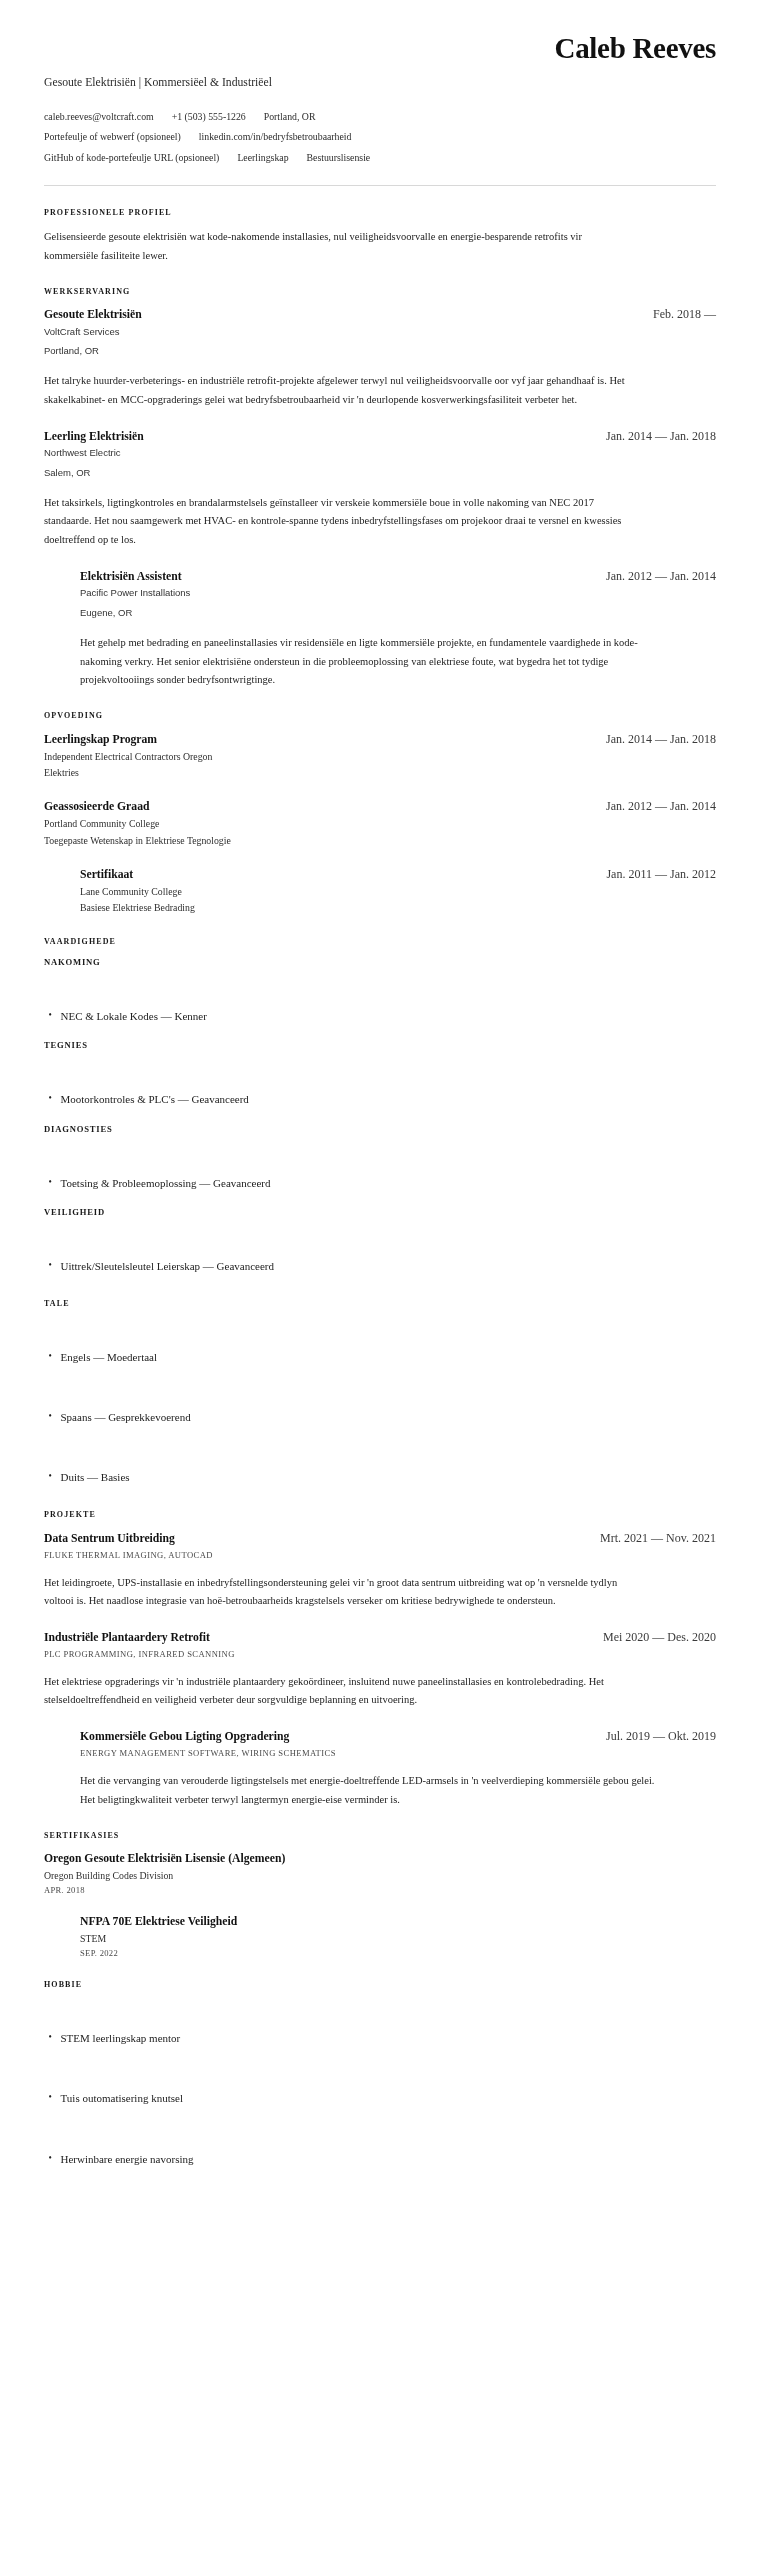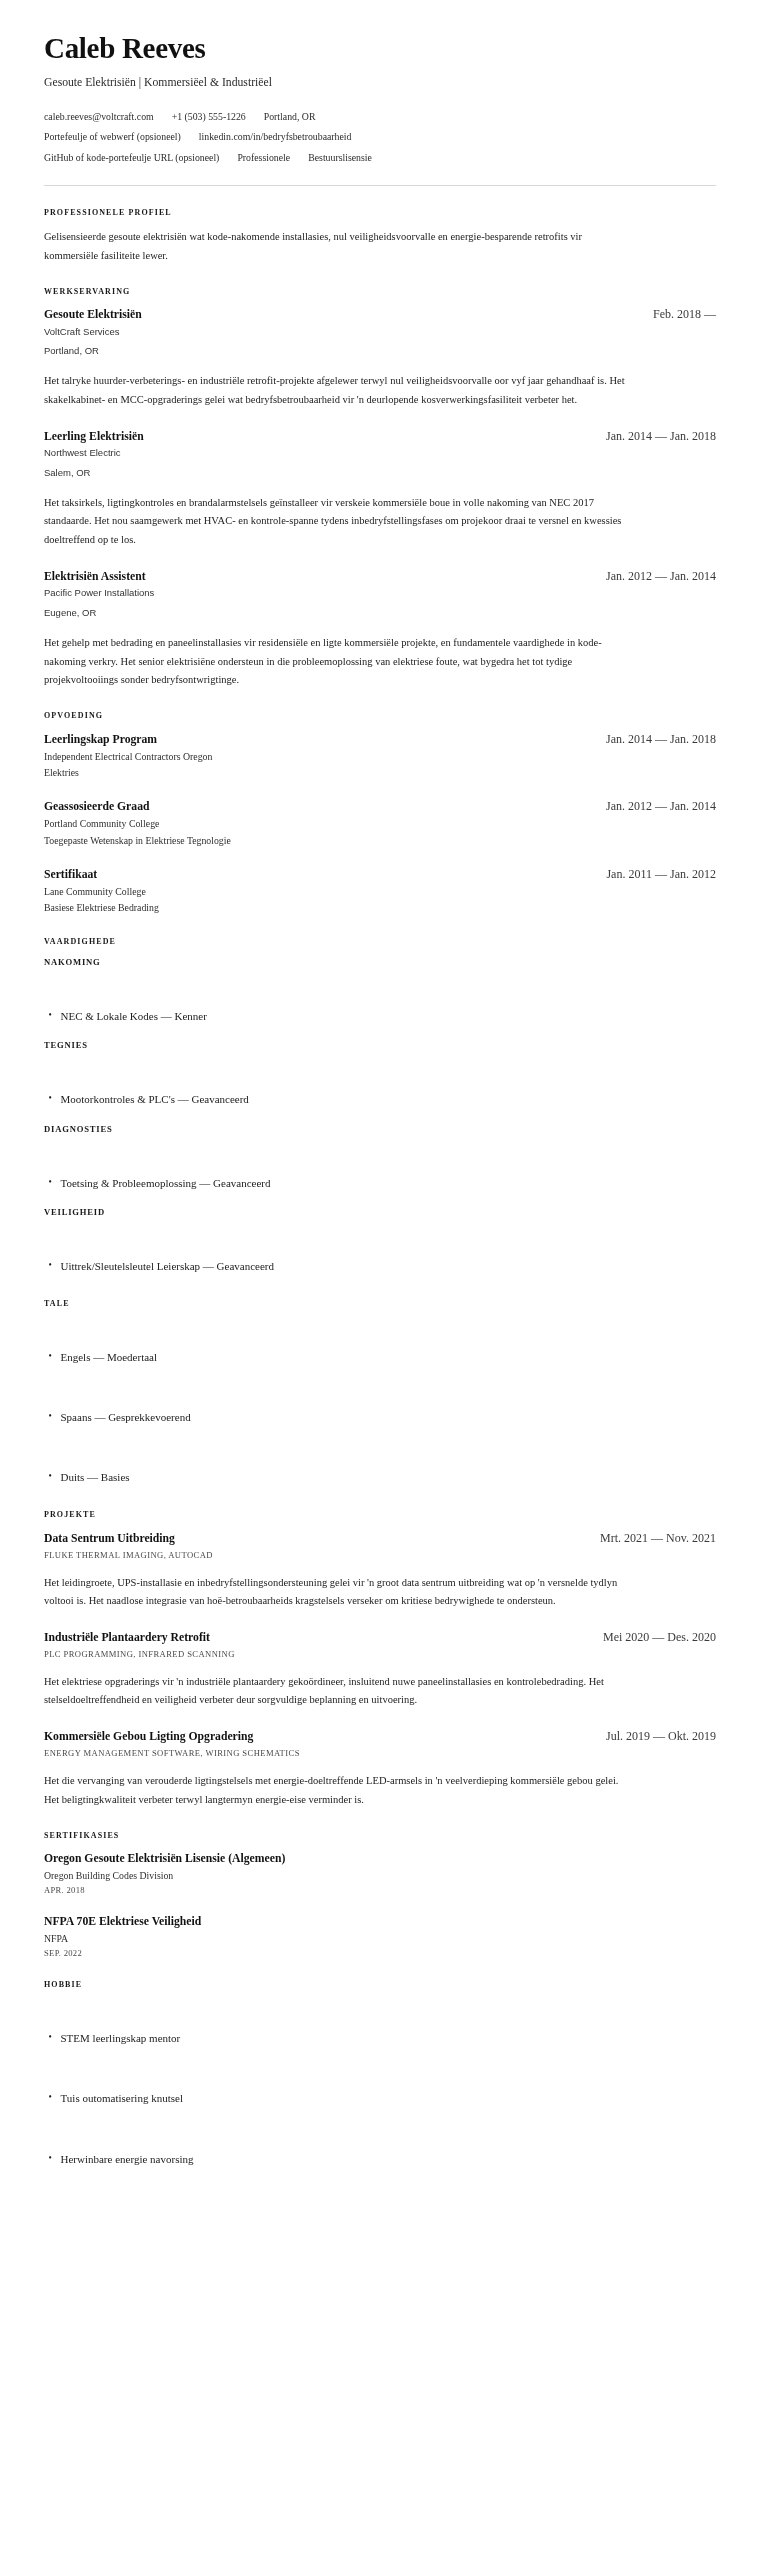--- a/index.html
+++ b/index.html
@@ -23,20 +23,21 @@
 
   
   .name {
     font-family: "Liberation Serif", "DejaVu Serif", serif;
     font-size: 29px;
     font-weight: 700;
     letter-spacing: -0.3px;
     line-height: 1.1;
     margin: 0 0 10px 0;
     color: #111111;
+    text-align: right;
   }
   .headline {
     font-size: 11.7px;
     font-weight: 400;
     line-height: 1.3;
     color: #2b2b2b;
     margin: 0 0 16.5px 0;
   }
   .contact-row {
     display: flex;
@@ -80,21 +81,21 @@
   .body-text {
     font-size: 10.5px;
     line-height: 1.78;
     color: #222222;
     margin: 0;
     max-width: 589px;
   }
 
   
   .entry { margin-bottom: 19px; }
-  .entry:last-child { margin-bottom: 0; }
+  .entry:last-child { margin-bottom: 0; margin-left: 36px; }
   .entry-head {
     display: flex;
     justify-content: space-between;
     align-items: baseline;
     gap: 26px;
   }
   .entry-title {
     font-size: 11.7px;
     font-weight: 700;
     color: #111111;
@@ -191,21 +192,21 @@
       <span class="ci">Portland, OR</span>
     </div>
 
     <div class="contact-row">
       <span class="ci">Portefeulje of webwerf (opsioneel)</span>
       <span class="ci">linkedin.com/in/bedryfsbetroubaarheid</span>
     </div>
 
     <div class="contact-row">
       <span class="ci">GitHub of kode-portefeulje URL (opsioneel)</span>
-      <span class="ci">Professionele</span>
+      <span class="ci">Leerlingskap</span>
       <span class="ci">Bestuurslisensie</span>
     </div>
 
     <hr class="rule">
   </header>
 
   <section class="section">
     <h2 class="section-title">Professionele Profiel</h2>
     <p class="body-text">Gelisensieerde gesoute elektrisiën wat kode-nakomende installasies, nul veiligheidsvoorvalle en energie-besparende retrofits vir kommersiële fasiliteite lewer.</p>
   </section>
@@ -351,21 +352,21 @@
     <h2 class="section-title">Sertifikasies</h2>
 
     <div class="entry">
       <h3 class="entry-title">Oregon Gesoute Elektrisiën Lisensie (Algemeen)</h3>
       <div class="entry-meta">Oregon Building Codes Division</div>
       <div class="entry-sub">Apr. 2018</div>
     </div>
 
     <div class="entry">
       <h3 class="entry-title">NFPA 70E Elektriese Veiligheid</h3>
-      <div class="entry-meta">NFPA</div>
+      <div class="entry-meta">STEM</div>
       <div class="entry-sub">Sep. 2022</div>
     </div>
   </section>
 
   <section class="section">
     <h2 class="section-title">Hobbie</h2>
     <ul class="bullets">
       <li>STEM leerlingskap mentor</li>
       <li>Tuis outomatisering knutsel</li>
       <li>Herwinbare energie navorsing</li>

